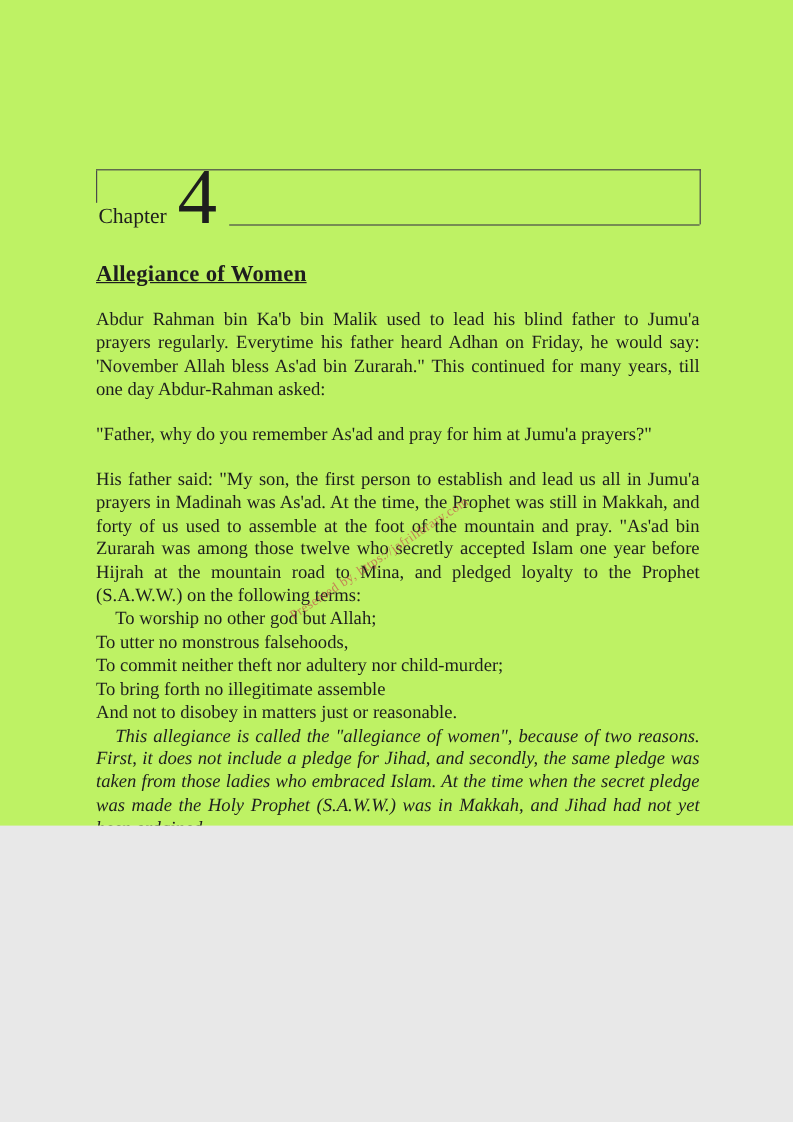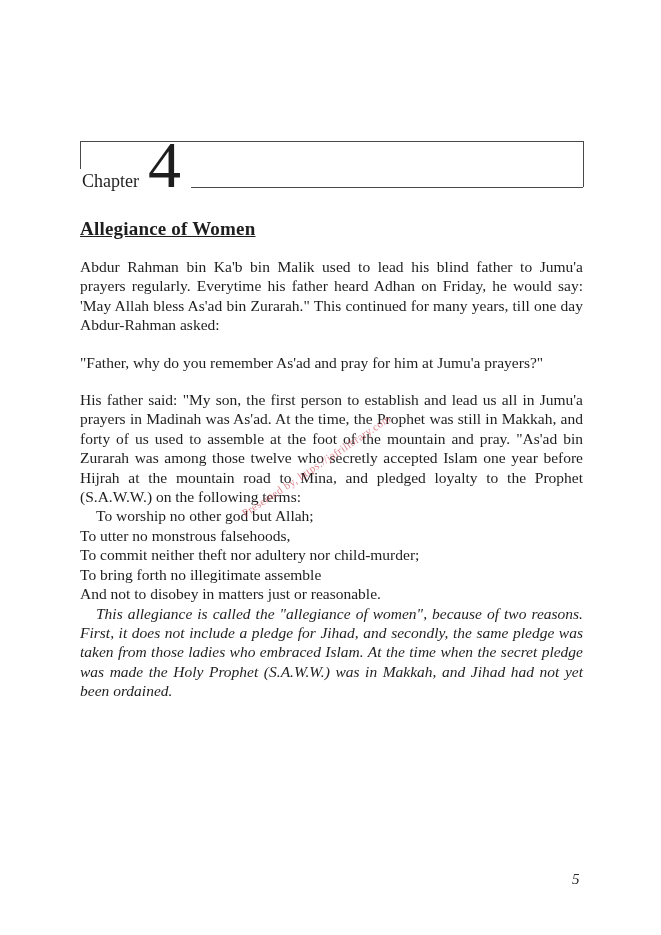--- a/index.html
+++ b/index.html
@@ -1,22 +1,22 @@
 <!DOCTYPE html>
 <html><head>
 <meta charset="utf-8">
 <style>
   html, body { margin: 0; padding: 0; }
   body { background: #e8e8e8; }
   .page {
     position: relative;
     width: 661px;
-    height: 935px;
+    height: 688px;
     margin: 0 auto;
-    background: #ffffff;
+    background: #bef264;
     font-family: "Liberation Serif", serif;
     color: #1e1e1e;
     overflow: hidden;
   }
 
   
   .chapter-frame {
     position: absolute;
     left: 80px;
     top: 141px;
@@ -114,21 +114,21 @@
     <div class="left-stub"></div>
     <div class="bottom-rule"></div>
     <div class="chapter-line">
       <span class="chapter-word">Chapter</span><span class="chapter-num">4</span>
     </div>
   </div>
 
   <h1 class="page-title" style="margin:0;text-decoration:underline;">Allegiance of Women</h1>
 
   <div class="body-text">
-    <p class="para-gap">Abdur Rahman bin Ka'b bin Malik used to lead his blind father to Jumu'a prayers regularly. Everytime his father heard Adhan on Friday, he would say: 'May Allah bless As'ad bin Zurarah." This continued for many years, till one day Abdur-Rahman asked:</p>
+    <p class="para-gap">Abdur Rahman bin Ka'b bin Malik used to lead his blind father to Jumu'a prayers regularly. Everytime his father heard Adhan on Friday, he would say: 'November Allah bless As'ad bin Zurarah." This continued for many years, till one day Abdur-Rahman asked:</p>
     <p class="para-gap">"Father, why do you remember As'ad and pray for him at Jumu'a prayers?"</p>
     <p>His father said: "My son, the first person to establish and lead us all in Jumu'a prayers in Madinah was As'ad. At the time, the Prophet was still in Makkah, and forty of us used to assemble at the foot of the mountain and pray. "As'ad bin Zurarah was among those twelve who secretly accepted Islam one year before Hijrah at the mountain road to Mina, and pledged loyalty to the Prophet (S.A.W.W.) on the following terms:</p>
     <p class="pledge-line pledge-indent">To worship no other god but Allah;</p>
     <p class="pledge-line">To utter no monstrous falsehoods,</p>
     <p class="pledge-line">To commit neither theft nor adultery nor child-murder;</p>
     <p class="pledge-line">To bring forth no illegitimate assemble</p>
     <p class="pledge-line">And not to disobey in matters just or reasonable.</p>
     <p class="first-indent">This allegiance is called the "allegiance of women", because of two reasons. First, it does not include a pledge for Jihad, and secondly, the same pledge was taken from those ladies who embraced Islam. At the time when the secret pledge was made the Holy Prophet (S.A.W.W.) was in Makkah, and Jihad had not yet been ordained.</p>
   </div>
 

